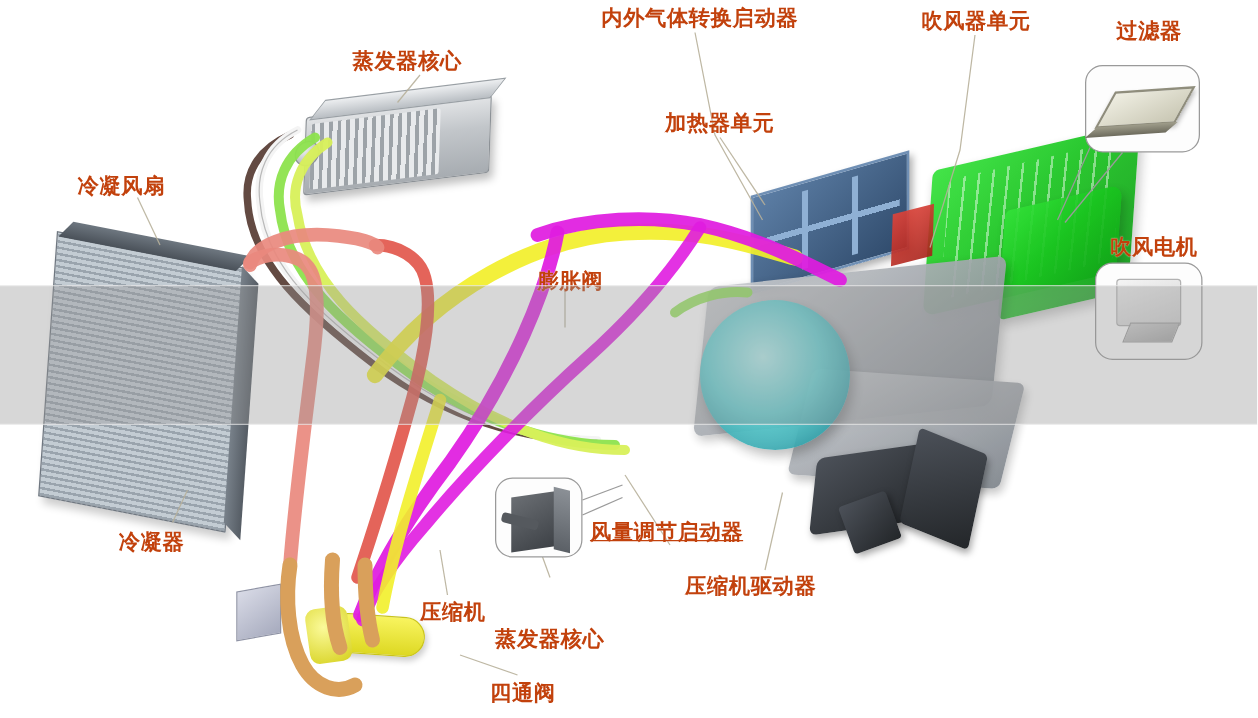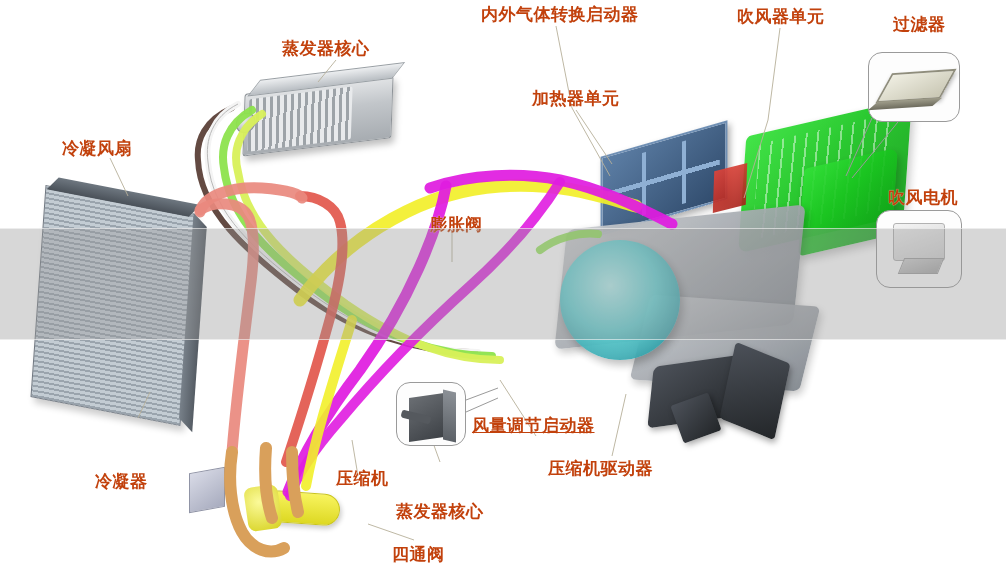--- a/index.html
+++ b/index.html
@@ -351,32 +351,32 @@
     <div class="motor-shaft"></div>
   </div>
 
   <div class="callout" style="left:396px; top:382px; width:70px; height:64px;">
     <div class="damper-body"></div>
     <div class="damper-arm"></div>
     <div class="damper-face"></div>
   </div>
 
   <div class="lbl" style="left:62px;  top:140px;">冷凝风扇</div>
-  <div class="lbl" style="left:95px;  top:425px;margin-top:48px;">冷凝器</div>
+  <div class="lbl" style="left:95px;  top:425px;">冷凝器</div>
   <div class="lbl" style="left:282px; top:40px;">蒸发器核心</div>
   <div class="lbl" style="left:430px; top:216px;">膨胀阀</div>
   <div class="lbl" style="left:481px; top:6px;">内外气体转换启动器</div>
   <div class="lbl" style="left:532px; top:90px;">加热器单元</div>
   <div class="lbl" style="left:737px; top:8px;">吹风器单元</div>
   <div class="lbl" style="left:893px; top:16px;font-family:Liberation Serif, serif;">过滤器</div>
   <div class="lbl" style="left:888px; top:189px;">吹风电机</div>
   <div class="lbl" style="left:472px; top:417px;text-decoration:underline;">风量调节启动器</div>
   <div class="lbl" style="left:548px; top:460px;">压缩机驱动器</div>
   <div class="lbl" style="left:396px; top:468px;margin-top:35px;">蒸发器核心</div>
-  <div class="lbl" style="left:336px; top:470px;text-align:right;">压缩机</div>
+  <div class="lbl" style="left:336px; top:481px;text-align:right;">压缩机</div>
   <div class="lbl" style="left:392px; top:546px;">四通阀</div>
 
   <div id="banner">
     <div id="banner-line-top"></div>
     <div id="banner-line-bot"></div>
   </div>
 
 </div>
 
 </body></html>

